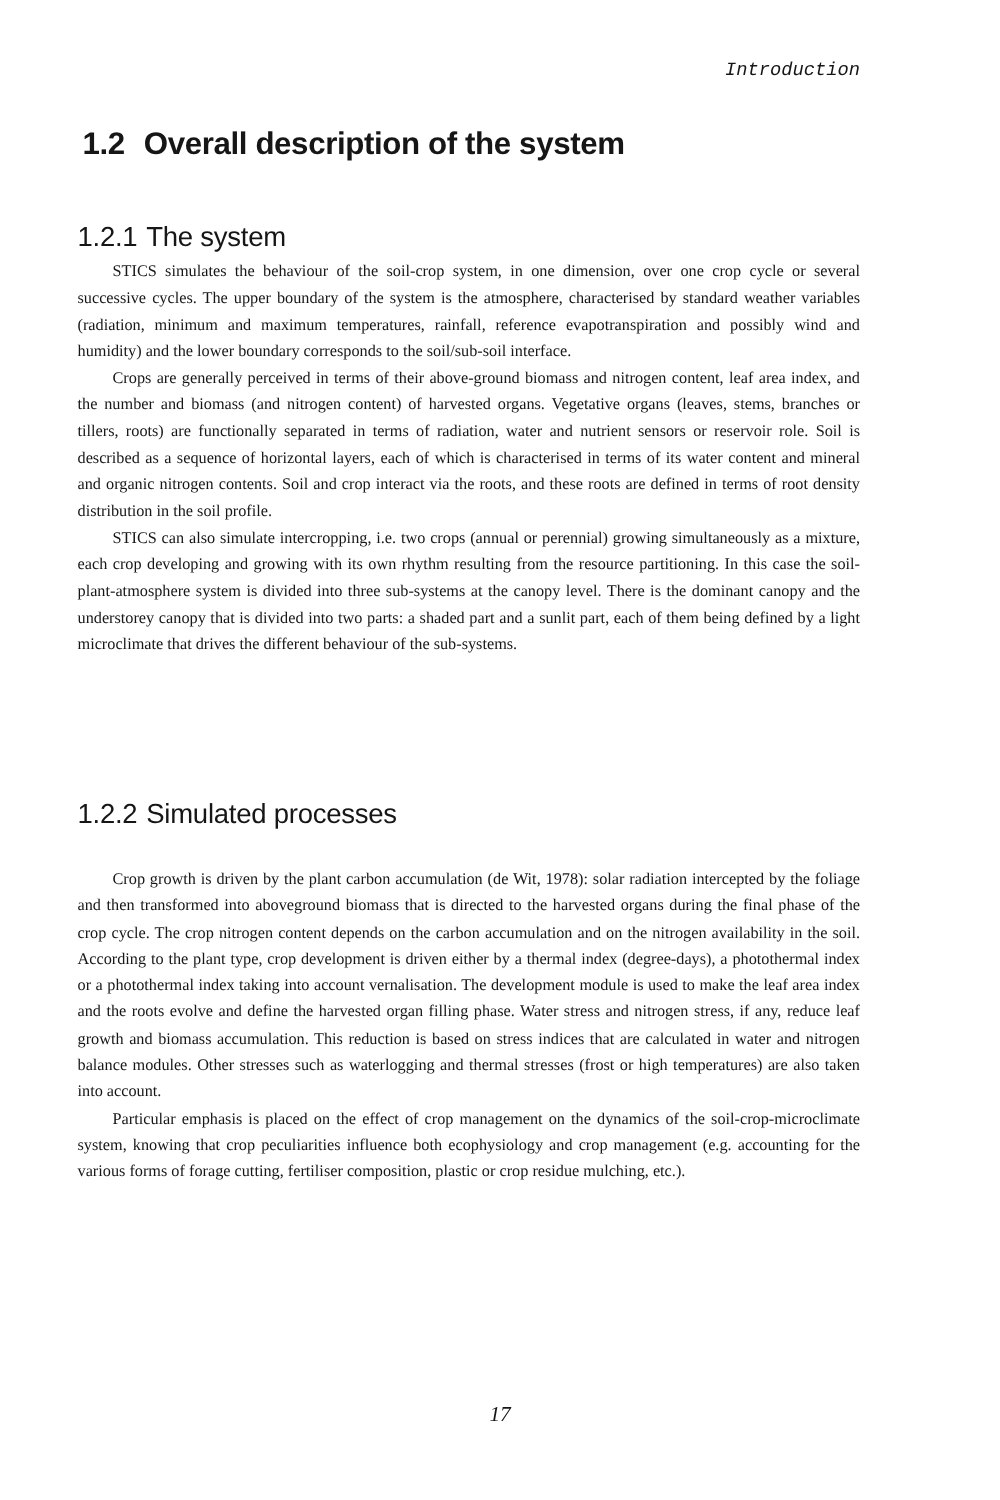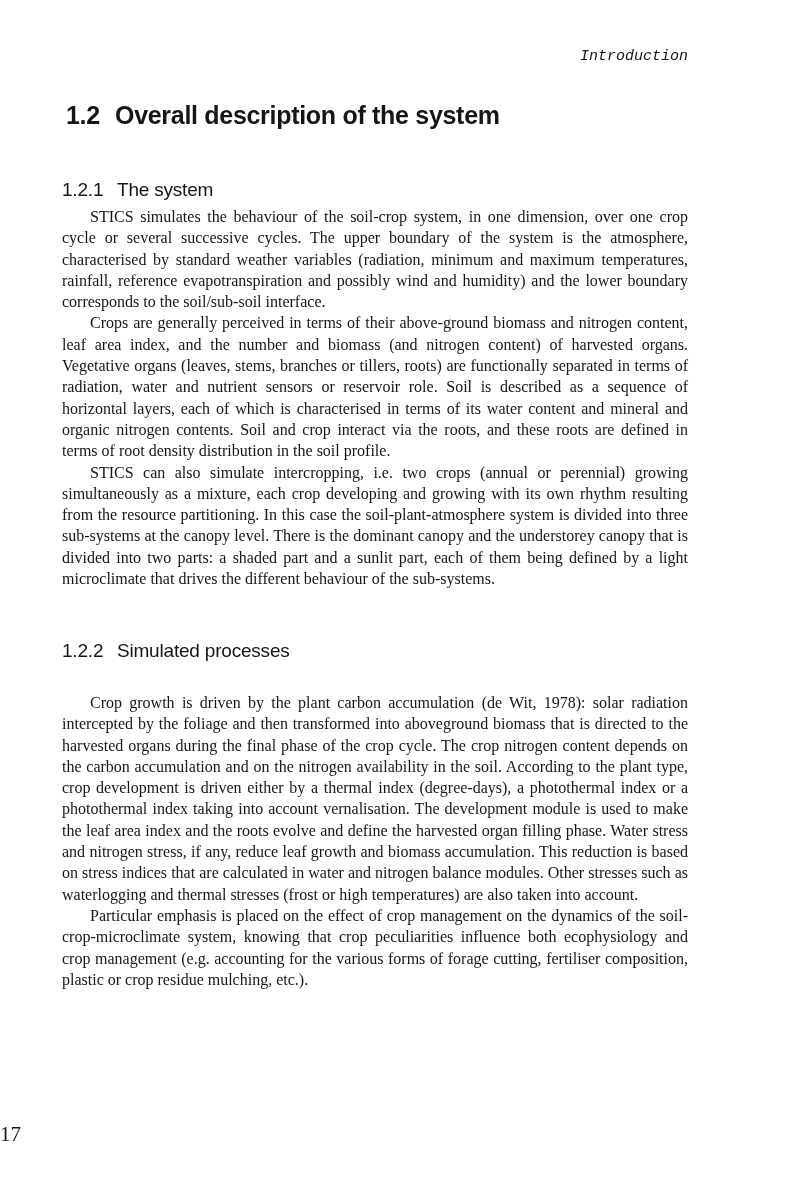--- a/index.html
+++ b/index.html
@@ -11,35 +11,35 @@
   .page { position: absolute; left: 62px; top: 0; width: 626px; }
   h1 {
     font-family: "Liberation Sans", sans-serif; font-weight: bold;
     font-size: 25px; line-height: 31px; margin: 4px; position: absolute; top: 96px; left: 0;
     letter-spacing: -0.3px; white-space: nowrap;
   }
   h1 .num { display: inline-block; width: 49px; }
   h1 .line2 { display: block; padding-left: 49px; }
   h2 {
     font-family: "Liberation Sans", sans-serif; font-weight: normal;
-    font-size: 19px; line-height: 24px; margin: 0; letter-spacing: -0.2px; white-space: nowrap;
+    font-size: 22px; line-height: 24px; margin: 0; letter-spacing: -0.2px; white-space: nowrap;
   }
   h2 .num { display: inline-block; width: 55px; }
   .sec1-head { position: absolute; top: 178px; left: 0; }
   .sec2-head { position: absolute; top: 639px; left: 0; }
   .para-block { position: absolute; left: 0; width: 626px; }
   .sec1-body { top: 206px; }
   .sec2-body { top: 692px; }
   p {
-    font-family: "Liberation Serif", serif; font-size: 16px; line-height: 21.3px;
+    font-family: "Liberation Serif", serif; font-size: 13px; line-height: 21.3px;
     margin: 0; text-align: justify; text-indent: 28px; hyphens: manual;
   }
   .page-number {
-    position: absolute; top: 1122px; left: 0; width: 800px; 
-    font-family: "Liberation Serif", serif; font-size: 21px;
+    position: absolute; top: 1122px; left: 0; width: 800px; text-align: center;
+    font-family: "Liberation Serif", serif; font-size: 17px; font-style: italic;
   }
 </style>
 </head>
 <body>
 
 <div class="running-head">Introduction</div>
 
 <div class="page">
   <h1>
     <span class="num">1.2</span><span>Overall description of the system</span>

